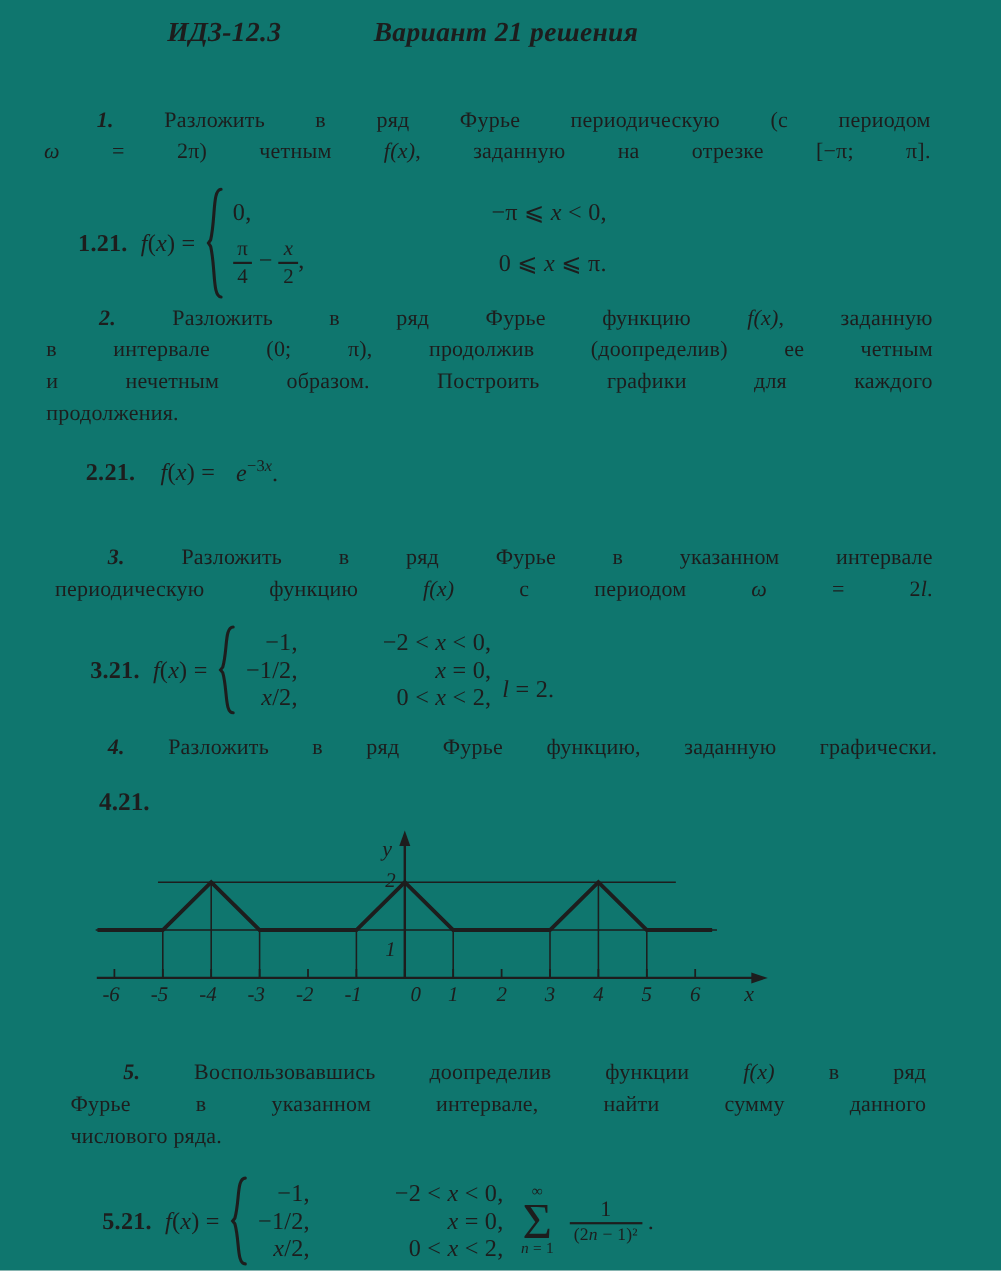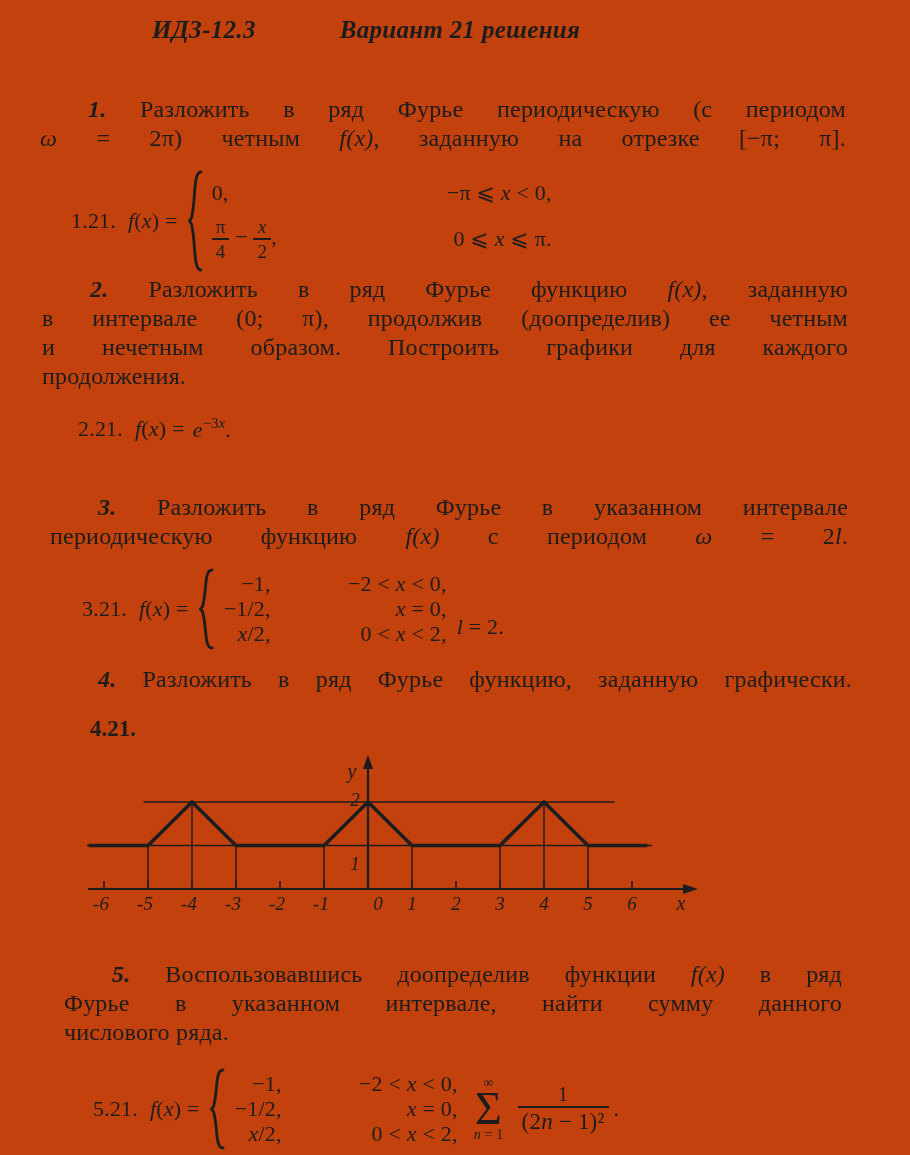--- a/index.html
+++ b/index.html
@@ -1,57 +1,57 @@
 <!DOCTYPE html>
 <html><head>
 <meta charset="utf-8">
 <style>
   html,body{margin:0;padding:0;background:#e8e8e8;}
   .page{
     position:relative;width:910px;height:1155px;margin:0 auto;
-    background:#c2410c;color:#1d1d1d;overflow:hidden;
+    background:#0f766e;color:#1d1d1d;overflow:hidden;
     font-family:"Liberation Serif","DejaVu Serif",serif;
   }
   .it{font-style:italic;}
   .bd{font-weight:bold;}
   
   .header{padding-top:16px;height:34px;}
   .hdr-item{display:inline-block;font-size:25px;font-weight:bold;font-style:italic;letter-spacing:0.3px;}
   .hdr-course{margin-left:152px;}
   .hdr-variant{margin-left:84px;}
   
-  .para{font-size:24px;line-height:29px;letter-spacing:0.2px;}
+  .para{font-size:20px;line-height:29px;letter-spacing:0.2px;}
   .pline{text-align:justify;text-align-last:justify;}
   .pline.plast{text-align-last:left;}
   .pline.ind{text-indent:48px;}
   
   .formula{
     display:flex;align-items:center;
     font-size:22px;letter-spacing:0.2px;
     font-family:"Liberation Serif","DejaVu Serif","DejaVu Sans",serif;
   }
-  .flabel{font-weight:normal;margin-right:12px;}
+  .flabel{font-weight:bold;margin-right:12px;}
   .ffx{margin-right:8px;white-space:nowrap;}
   .brace{flex:0 0 auto;margin-right:8px;}
   .crows{display:flex;flex-direction:column;}
   .crow{display:flex;align-items:center;}
   .cval{text-align:left;white-space:nowrap;}
   .ccond{text-align:right;white-space:nowrap;}
   .f1 .crow{margin:5px 0;}
   .f1 .cval{width:150px;}
   .f1 .ccond{width:190px;}
   .f35 .crow{height:25px;}
   .f35 .cval{width:48px;text-align:right;}
   .f35 .ccond{width:176px;}
   .extra{margin-left:10px;white-space:nowrap;margin-top:35px;}
   .frac{display:inline-block;vertical-align:middle;text-align:center;font-size:19px;line-height:1.12;}
   .frac .num{display:block;padding:0 4px;}
   .frac .den{display:block;border-top:2px solid #1d1d1d;padding:1px 4px 0 4px;}
   .fracbig{font-size:20px;margin-left:14px;}
-  .fracbig .den{font-size:23px;}
+  .fracbig .den{font-size:16px;}
   sup.e{font-size:15px;vertical-align:9px;letter-spacing:0;}
   .sum{display:inline-flex;flex-direction:column;align-items:center;margin-left:16px;line-height:1;}
   .sum .lim{font-size:14px;line-height:1;}
   .sum .sig{font-size:46px;line-height:0.82;font-weight:400;}
   .period{margin-left:5px;}
   
   .graph-wrap{margin:8px 0 0 85px;}
   .glabel{font-style:italic;}
 </style>
 </head>
@@ -90,21 +90,21 @@
     </div>
   </div>
 
   <div class="para" style="margin:3px 62px 0 42px;">
       <div class="pline ind"><span class="it bd">2. </span><span>Разложить в ряд Фурье функцию </span><span class="it">f(x)</span><span>, заданную</span></div>
       <div class="pline"><span>в интервале (0; π), продолжив (доопределив) ее четным</span></div>
       <div class="pline"><span>и нечетным образом. Построить графики для каждого</span></div>
       <div class="pline plast"><span>продолжения.</span></div>
     </div>
 
-  <div class="formula" style="margin:21px 0 16px 78px;height:34px;">
+  <div class="formula" style="margin:21px 0 16px 78px;height:34px;gap:11px;">
     <span class="flabel">2.21.</span>
     <span class="ffx"><span class="it">f</span><span>(</span><span class="it">x</span><span>) = </span></span>
     <span><i>e</i><sup class="e"><span>−3</span><span class="it">x</span></sup><span>.</span></span>
   </div>
 
   <div class="para" style="margin:47px 62px 16px 50px;">
       <div class="pline ind"><span class="it bd">3. </span><span>Разложить в ряд Фурье в указанном интервале</span></div>
       <div class="pline"><span>периодическую функцию </span><span class="it">f(x)</span><span> с периодом </span><span class="it">ω</span><span> = 2</span><span class="it">l</span><span>.</span></div>
     </div>
 

